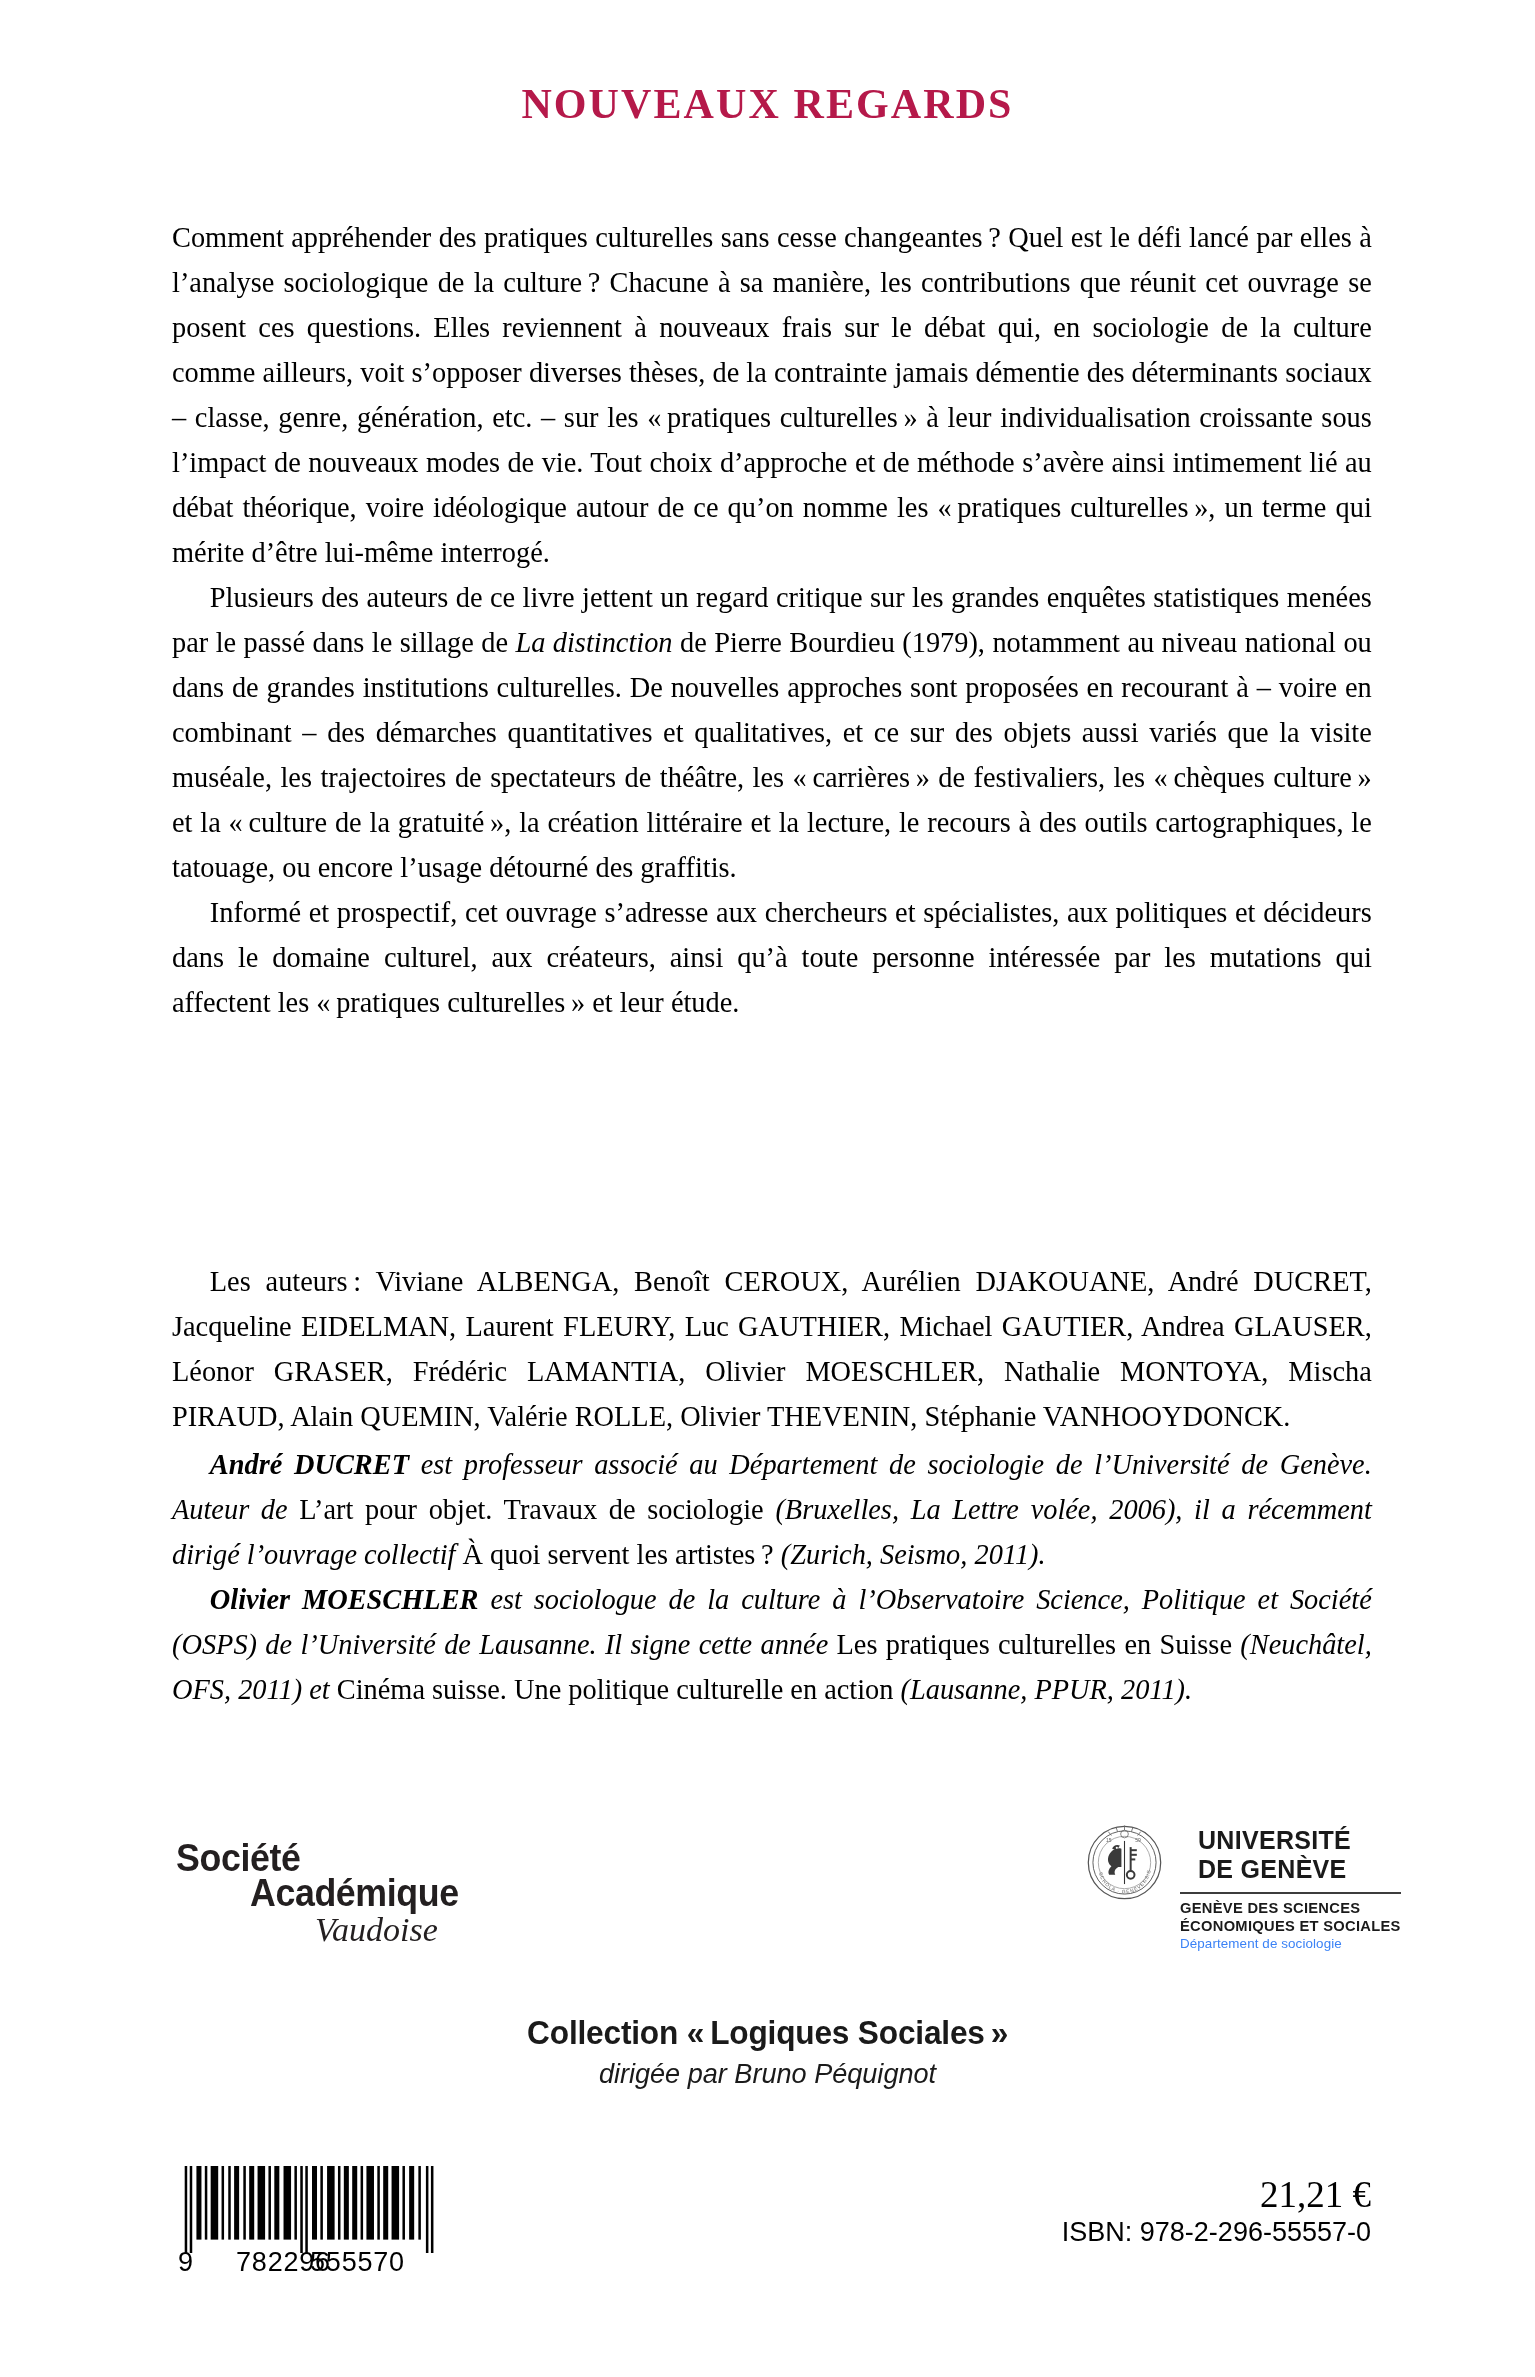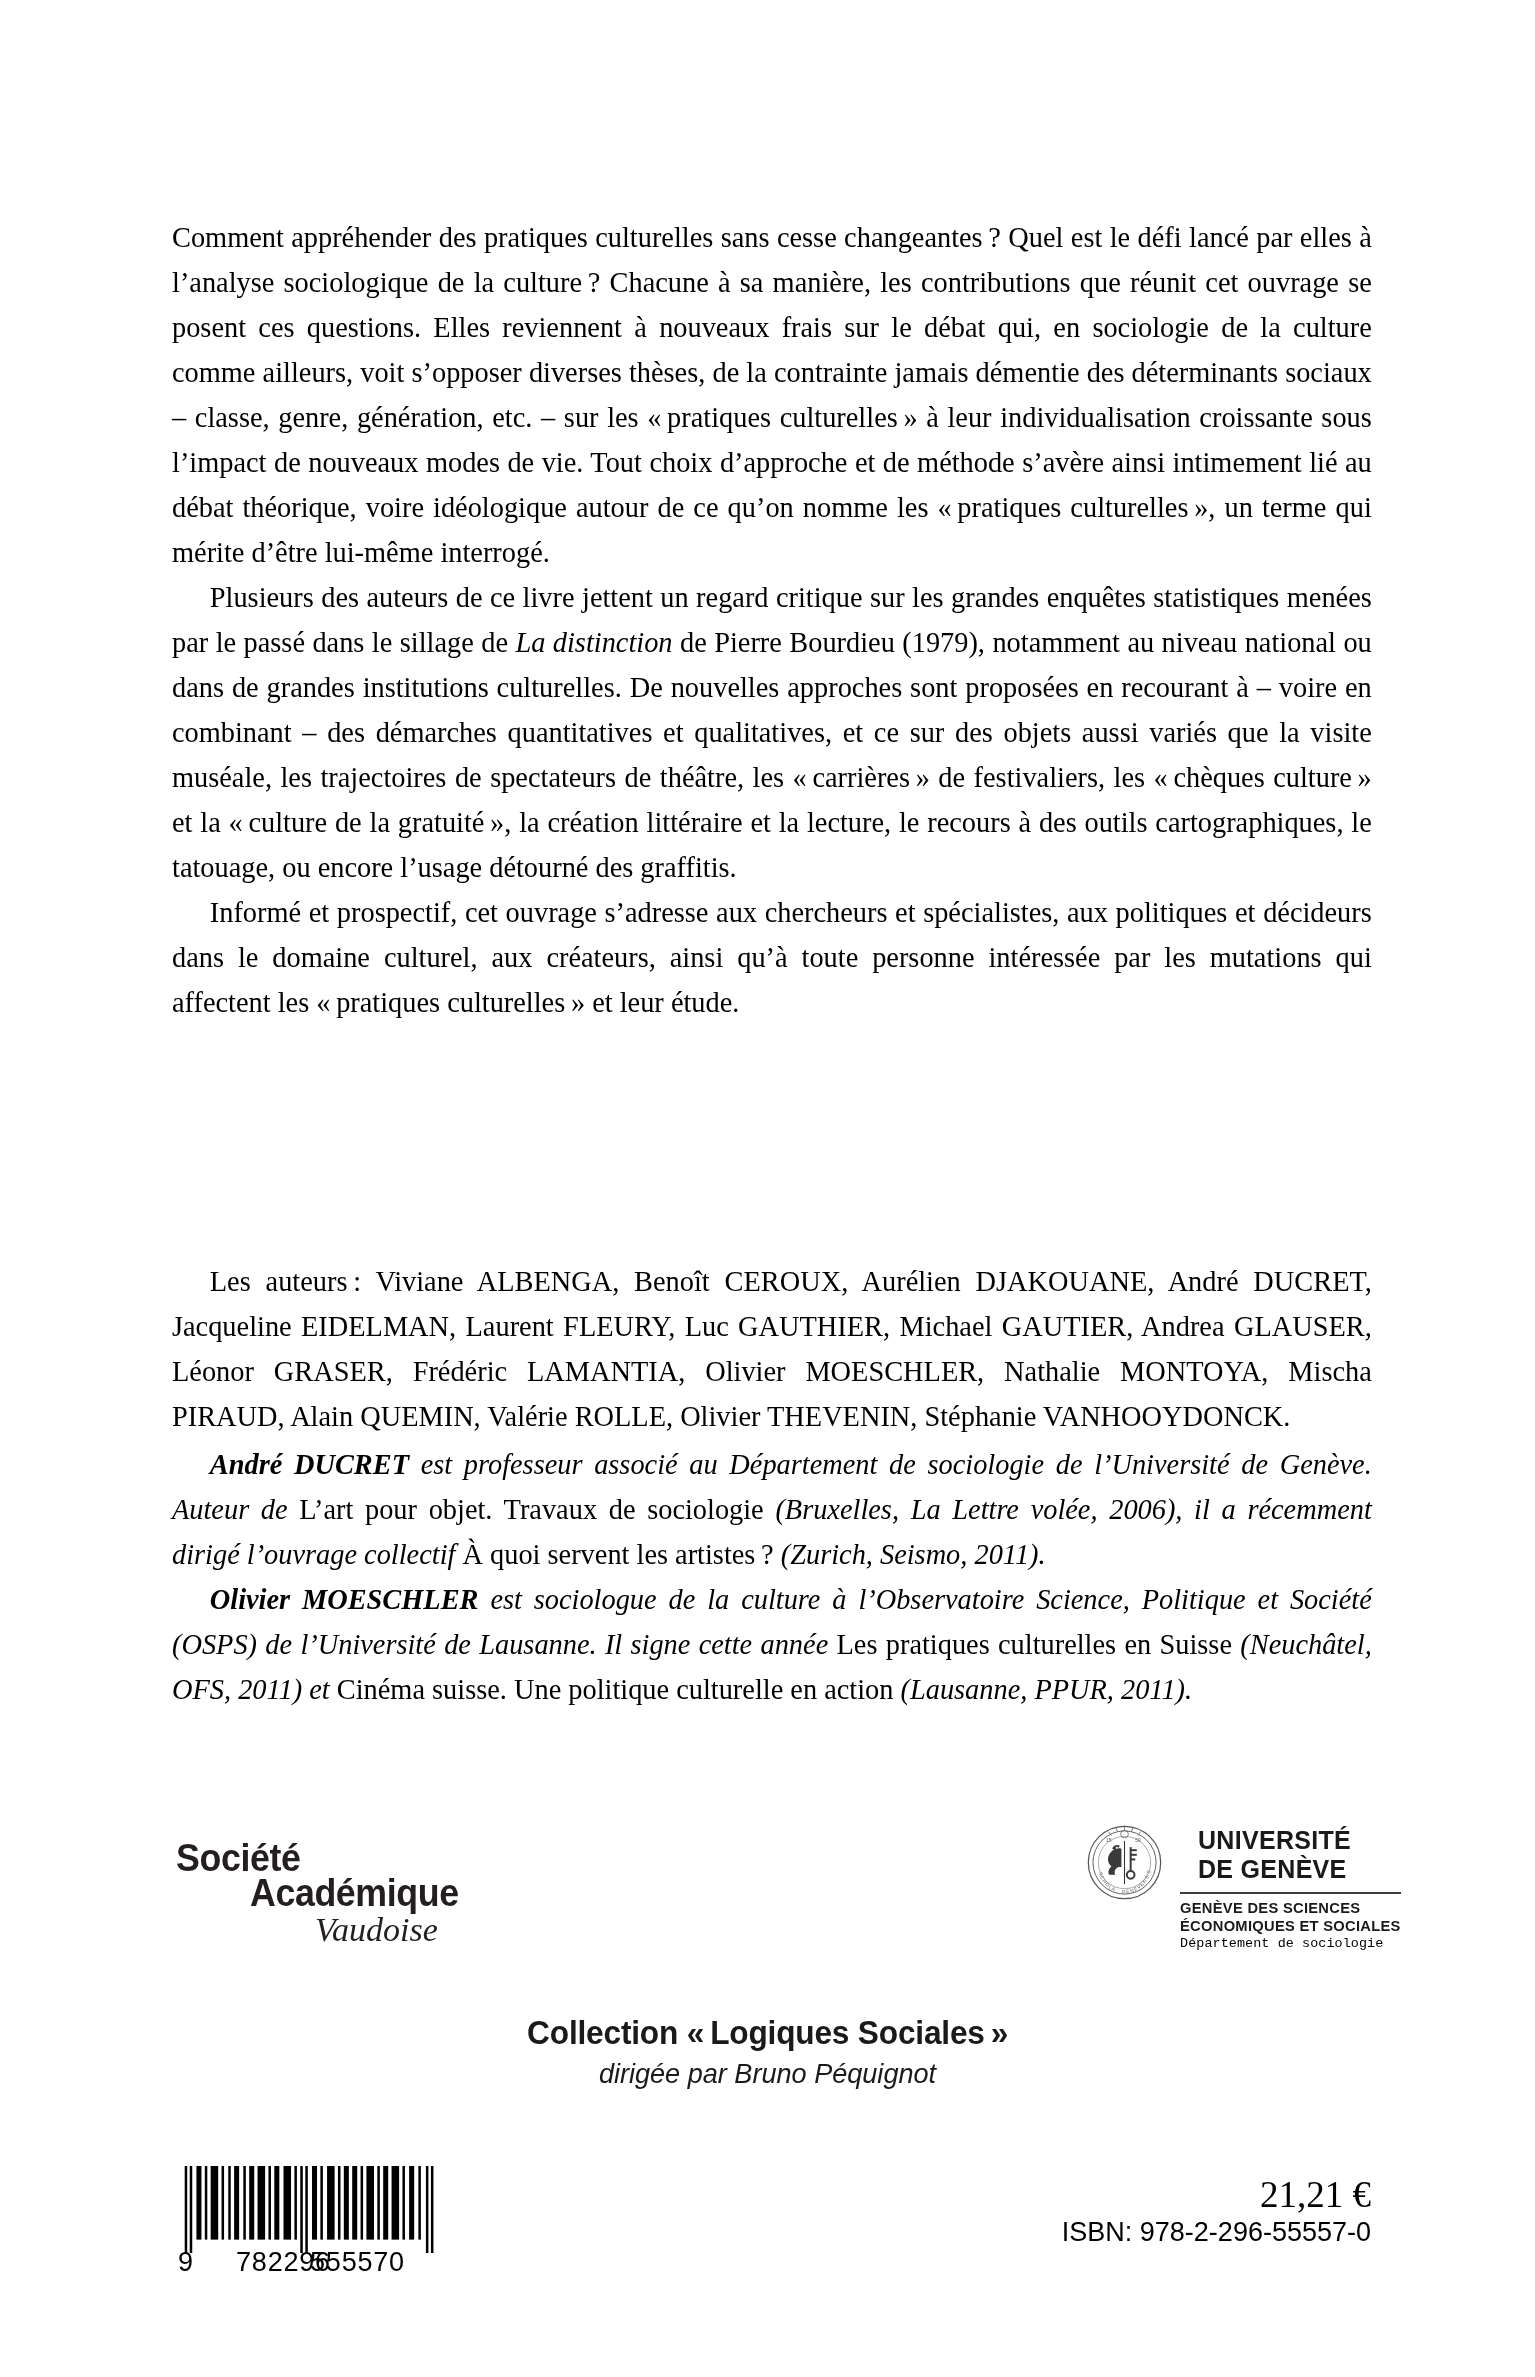--- a/index.html
+++ b/index.html
@@ -185,25 +185,25 @@
     font-family: "Liberation Sans", sans-serif;
     font-weight: bold;
     font-size: 14.7px;
     line-height: 17.6px;
     letter-spacing: 0.3px;
     color: #1a1a1a;
   }
   .unige-dept {
     position: absolute;
     left: 94px; top: 114px;
-    font-family: Liberation Mono, monospace;
+    font-family: Liberation Sans, sans-serif;
     font-weight: normal;
     font-size: 13.4px;
     letter-spacing: 0.1px;
-    color: #000000;
+    color: #3b82f6;
   }
 
   
   .collection-block {
     position: absolute;
     left: 0;
     top: 2013px;
     width: 1535px;
     text-align: center;
   }
@@ -270,20 +270,21 @@
     color: #000;
     letter-spacing: 0px;
   }
 </style>
 </head>
 <body>
 
 <div class="page">
 
   <div class="title-block">
+    <div class="title-line">NOUVEAUX REGARDS</div>
   </div>
 
   <div class="body-col">
     <p class="para first"><span>Comment appréhender des pratiques culturelles sans cesse changeantes ? Quel est le défi lancé par elles à l’analyse sociologique de la culture ? Chacune à sa manière, les contributions que réunit cet ouvrage se posent ces questions. Elles reviennent à nouveaux frais sur le débat qui, en sociologie de la culture comme ailleurs, voit s’opposer diverses thèses, de la contrainte jamais démentie des déterminants sociaux – classe, genre, génération, etc. – sur les « pratiques culturelles » à leur individualisation croissante sous l’impact de nouveaux modes de vie. Tout choix d’approche et de méthode s’avère ainsi intimement lié au débat théorique, voire idéologique autour de ce qu’on nomme les « pratiques culturelles », un terme qui mérite d’être lui-même interrogé.</span></p>
     <p class="para"><span>Plusieurs des auteurs de ce livre jettent un regard critique sur les grandes enquêtes statistiques menées par le passé dans le sillage de </span><em>La distinction</em><span> de Pierre Bourdieu (1979), notamment au niveau national ou dans de grandes institutions culturelles. De nouvelles approches sont proposées en recourant à – voire en combinant – des démarches quantitatives et qualitatives, et ce sur des objets aussi variés que la visite muséale, les trajectoires de spectateurs de théâtre, les « carrières » de festivaliers, les « chèques culture » et la « culture de la gratuité », la création littéraire et la lecture, le recours à des outils cartographiques, le tatouage, ou encore l’usage détourné des graffitis.</span></p>
     <p class="para"><span>Informé et prospectif, cet ouvrage s’adresse aux chercheurs et spécialistes, aux politiques et décideurs dans le domaine culturel, aux créateurs, ainsi qu’à toute personne intéressée par les mutations qui affectent les « pratiques culturelles » et leur étude.</span></p>
   </div>
 
   <div class="authors-block">
     <p>Les auteurs : Viviane ALBENGA, Benoît CEROUX, Aurélien DJAKOUANE, André DUCRET, Jacqueline EIDELMAN, Laurent FLEURY, Luc GAUTHIER, Michael GAUTIER, Andrea GLAUSER, Léonor GRASER, Frédéric LAMANTIA, Olivier MOESCHLER, Nathalie MONTOYA, Mischa PIRAUD, Alain QUEMIN, Valérie ROLLE, Olivier THEVENIN, Stéphanie VANHOOYDONCK.</p>

